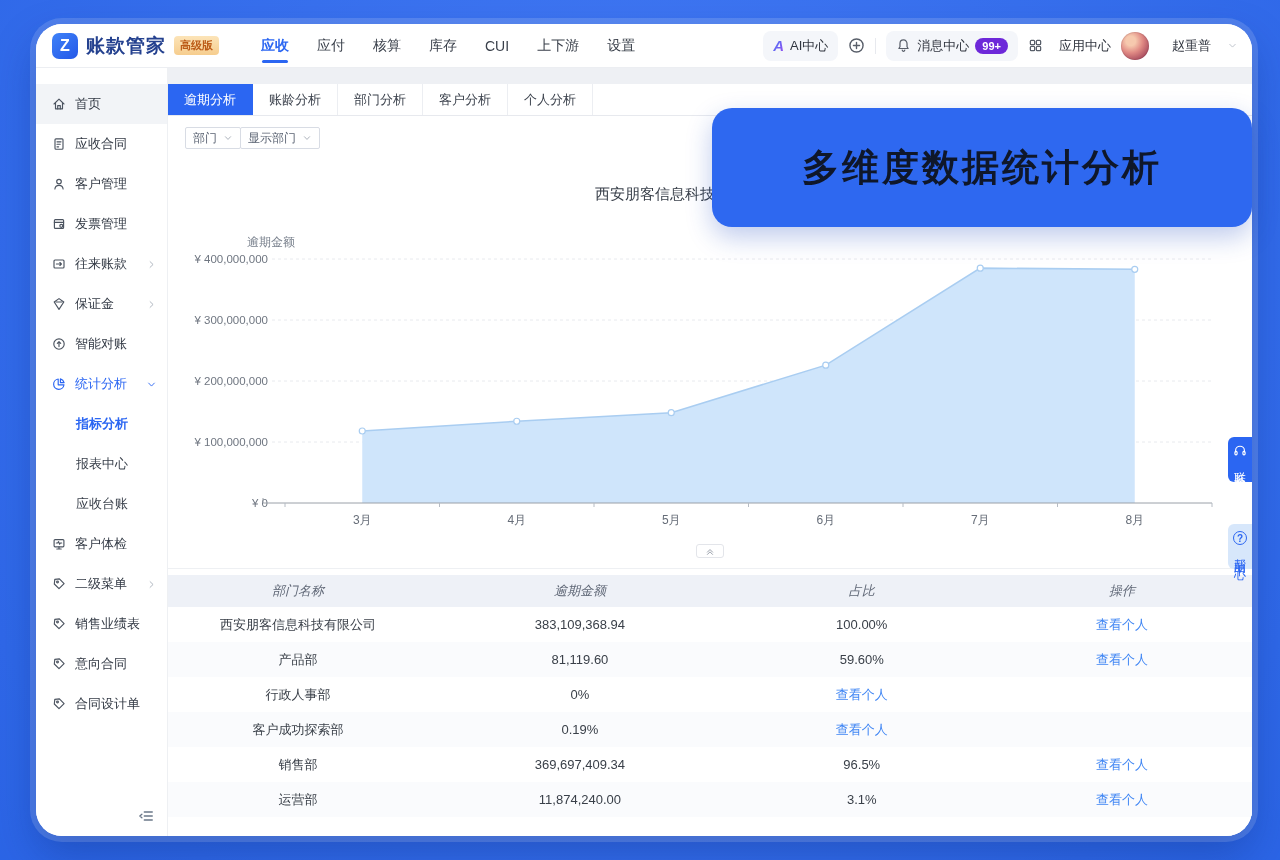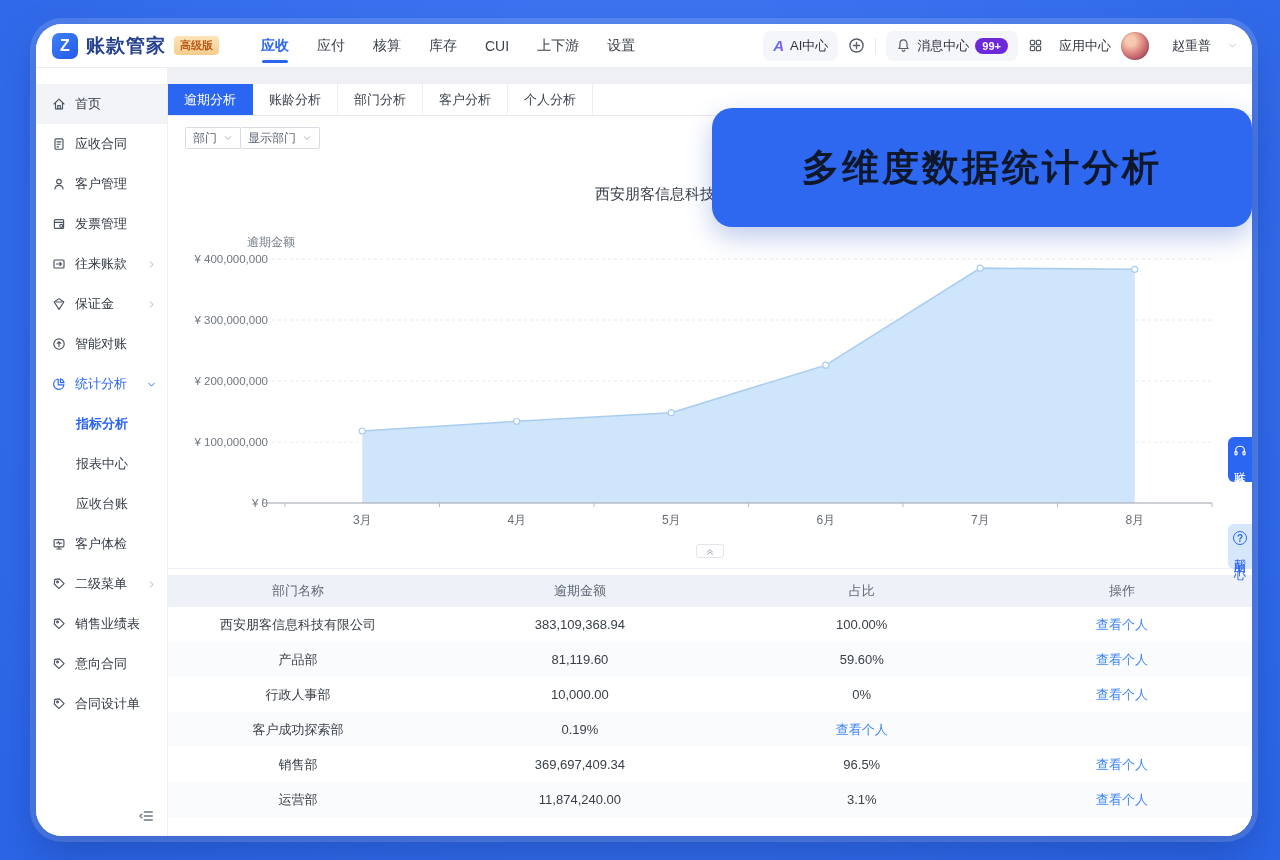--- a/index.html
+++ b/index.html
@@ -75,21 +75,21 @@
   .chart-collapse { position:absolute; left:50%; transform:translateX(-50%); bottom:10px; width:28px; height:14px;
                     border:1px solid #e3e5ea; border-radius:3px; background:#fff; display:flex;
                     align-items:center; justify-content:center; color:#9aa1ab; cursor:pointer; }
   .chart-collapse svg { width:12px; height:12px; }
 
   .divider { border-top:1px solid #eef0f3; }
 
   .table { margin-top:6px; }
   .t-row { display:grid; grid-template-columns:24% 28% 24% 24%; align-items:center; height:35px;
            font-size:13px; color:#3a4049; text-align:center; }
-  .t-head { height:32px; background:#eef1f7; color:#5f6776; font-size:13px; }
+  .t-head { height:32px; background:#eef1f7; color:#5f6776; font-size:13px;font-style:italic; }
   .t-body .t-row:nth-child(even) { background:#fafbfd; }
   .link { color:#4086f4; cursor:pointer; }
 
   
   .banner { position:absolute; left:712px; top:108px; width:540px; height:119px; background:#2e68f0;
             border-radius:20px; display:flex; align-items:center; justify-content:center;
             box-shadow:0 10px 26px rgba(25,70,190,.28); z-index:30; }
   .banner-text { color:#0f172a; font-size:37px; font-weight:800; letter-spacing:3px; white-space:nowrap; }
 
   
@@ -419,21 +419,20 @@
               <div class="link">查看个人</div>
             </div>
             <div class="t-row">
               <div>产品部</div>
               <div>81,119.60</div>
               <div>59.60%</div>
               <div class="link">查看个人</div>
             </div>
             <div class="t-row">
               <div>行政人事部</div>
-              <div>10,000.00</div>
               <div>0%</div>
               <div class="link">查看个人</div>
             </div>
             <div class="t-row">
               <div>客户成功探索部</div>
               <div>0.19%</div>
               <div class="link">查看个人</div>
             </div>
             <div class="t-row">
               <div>销售部</div>

